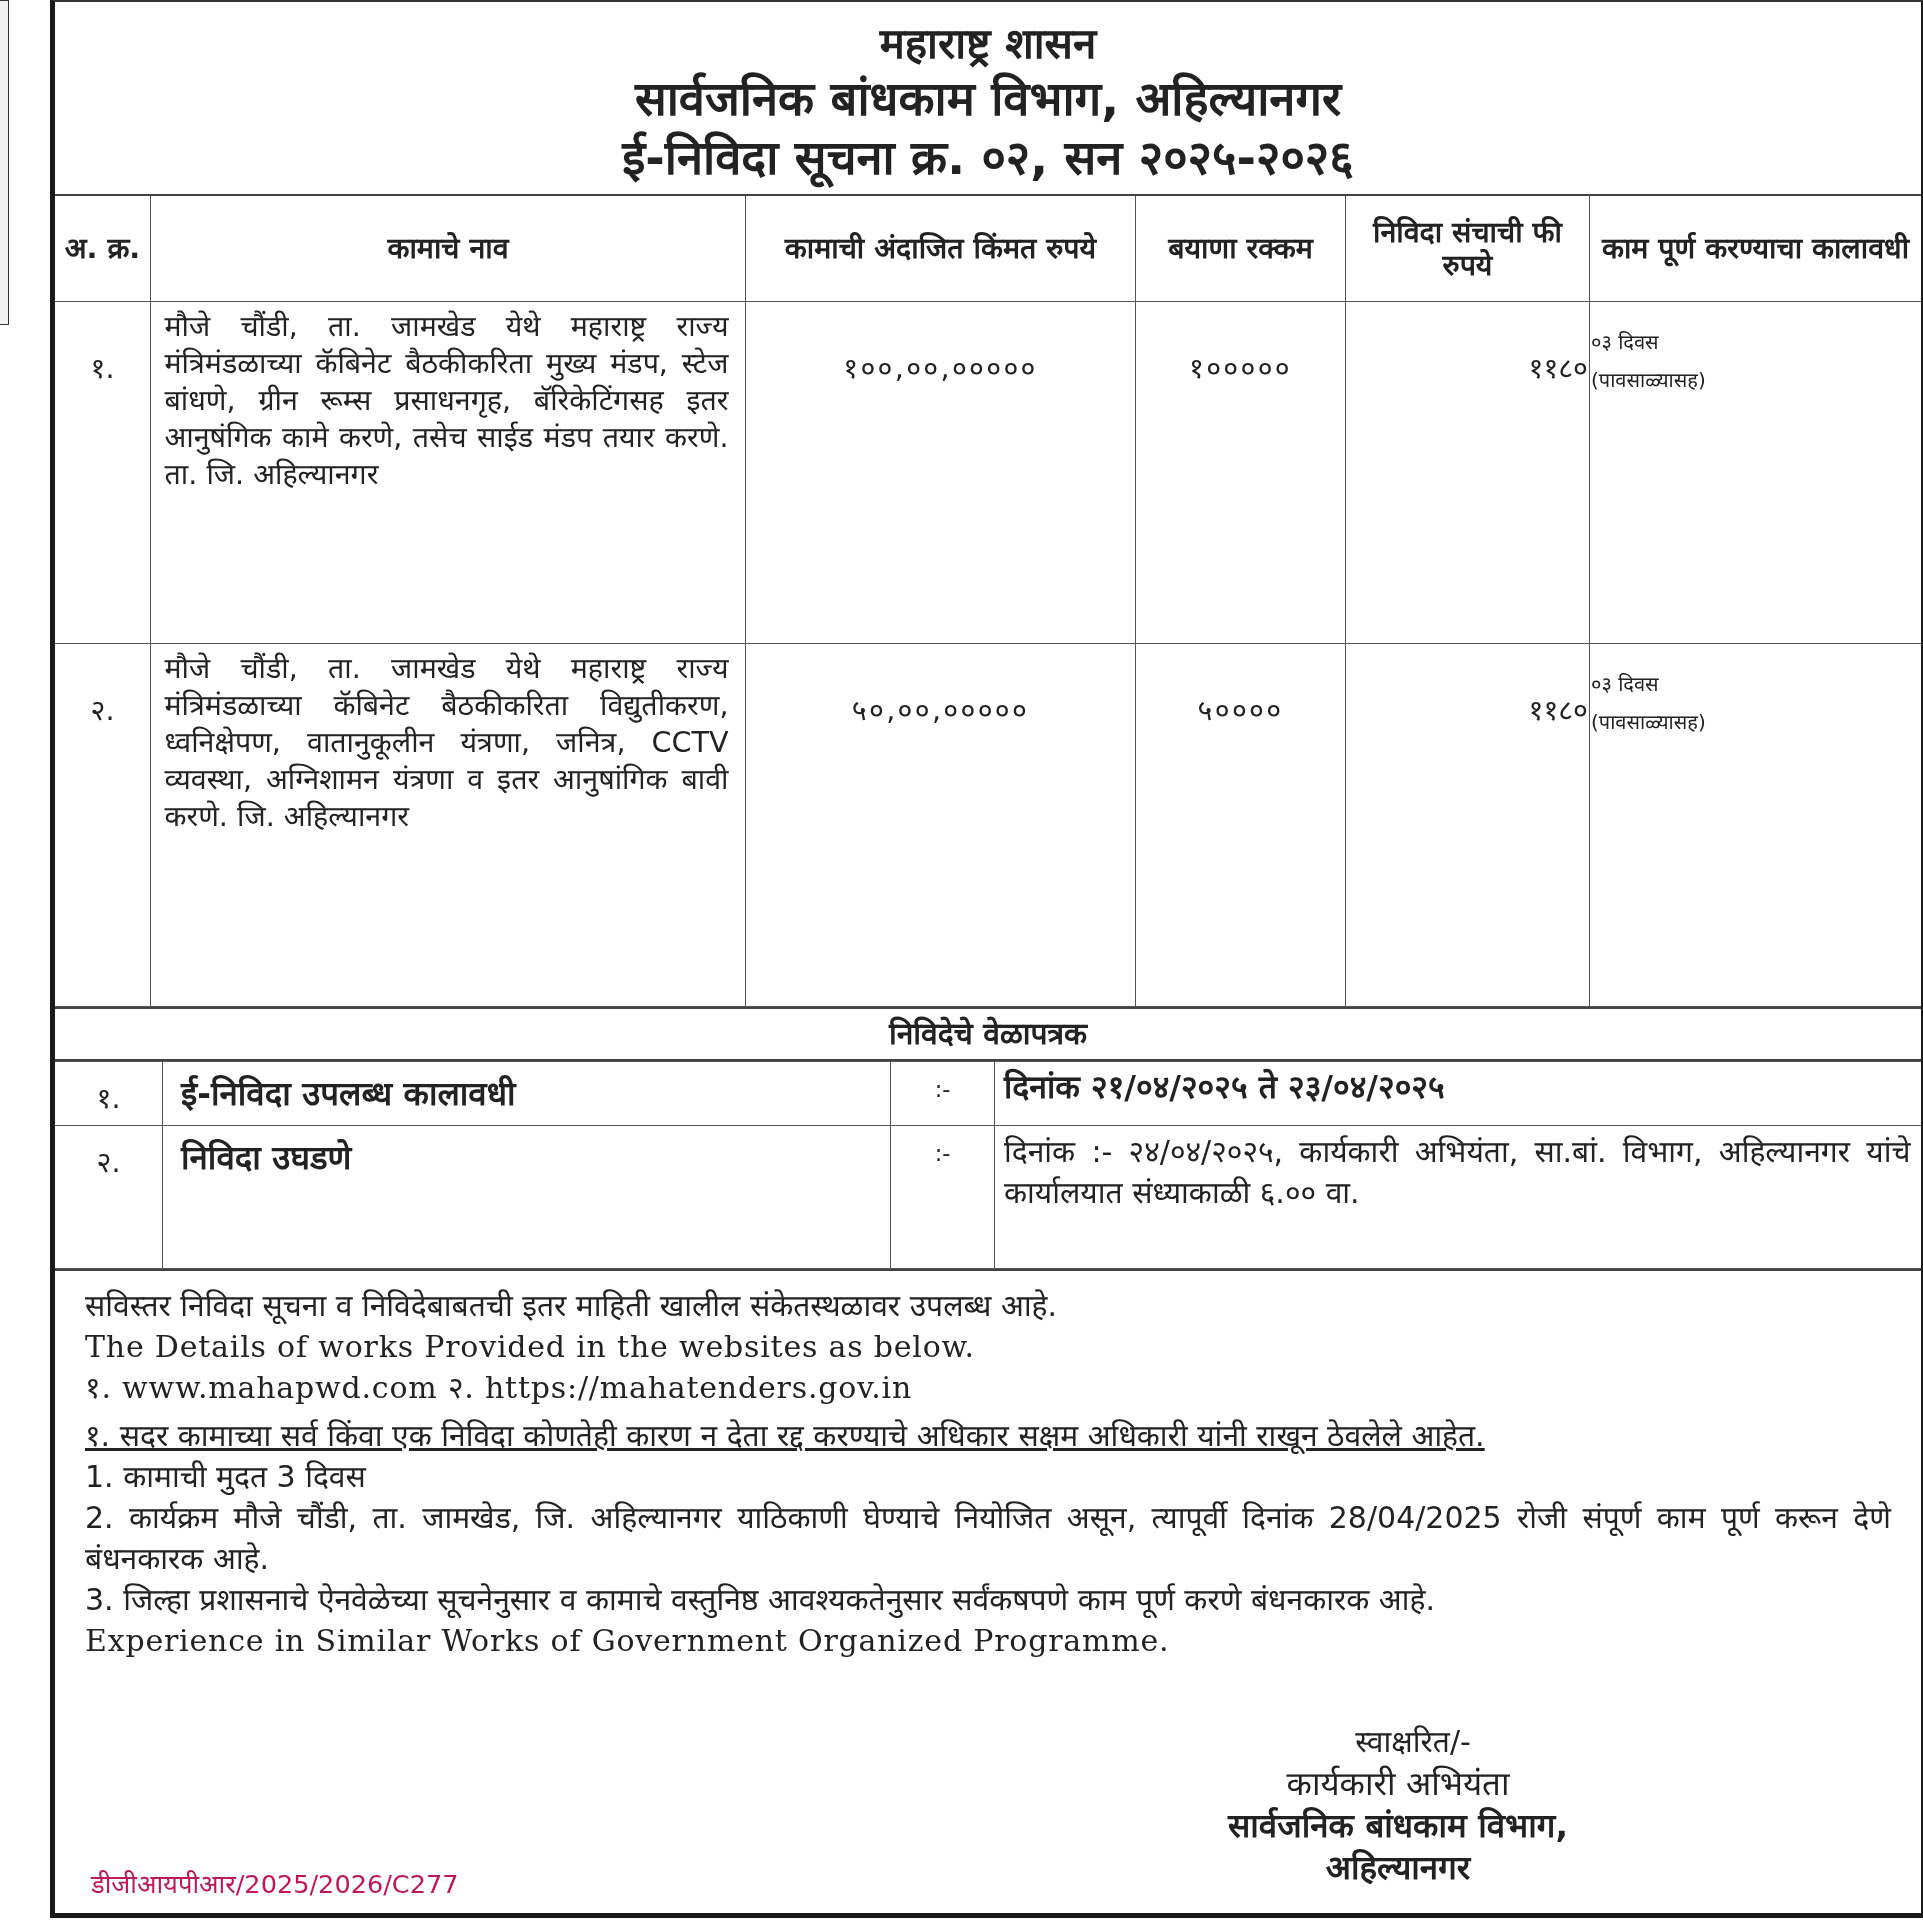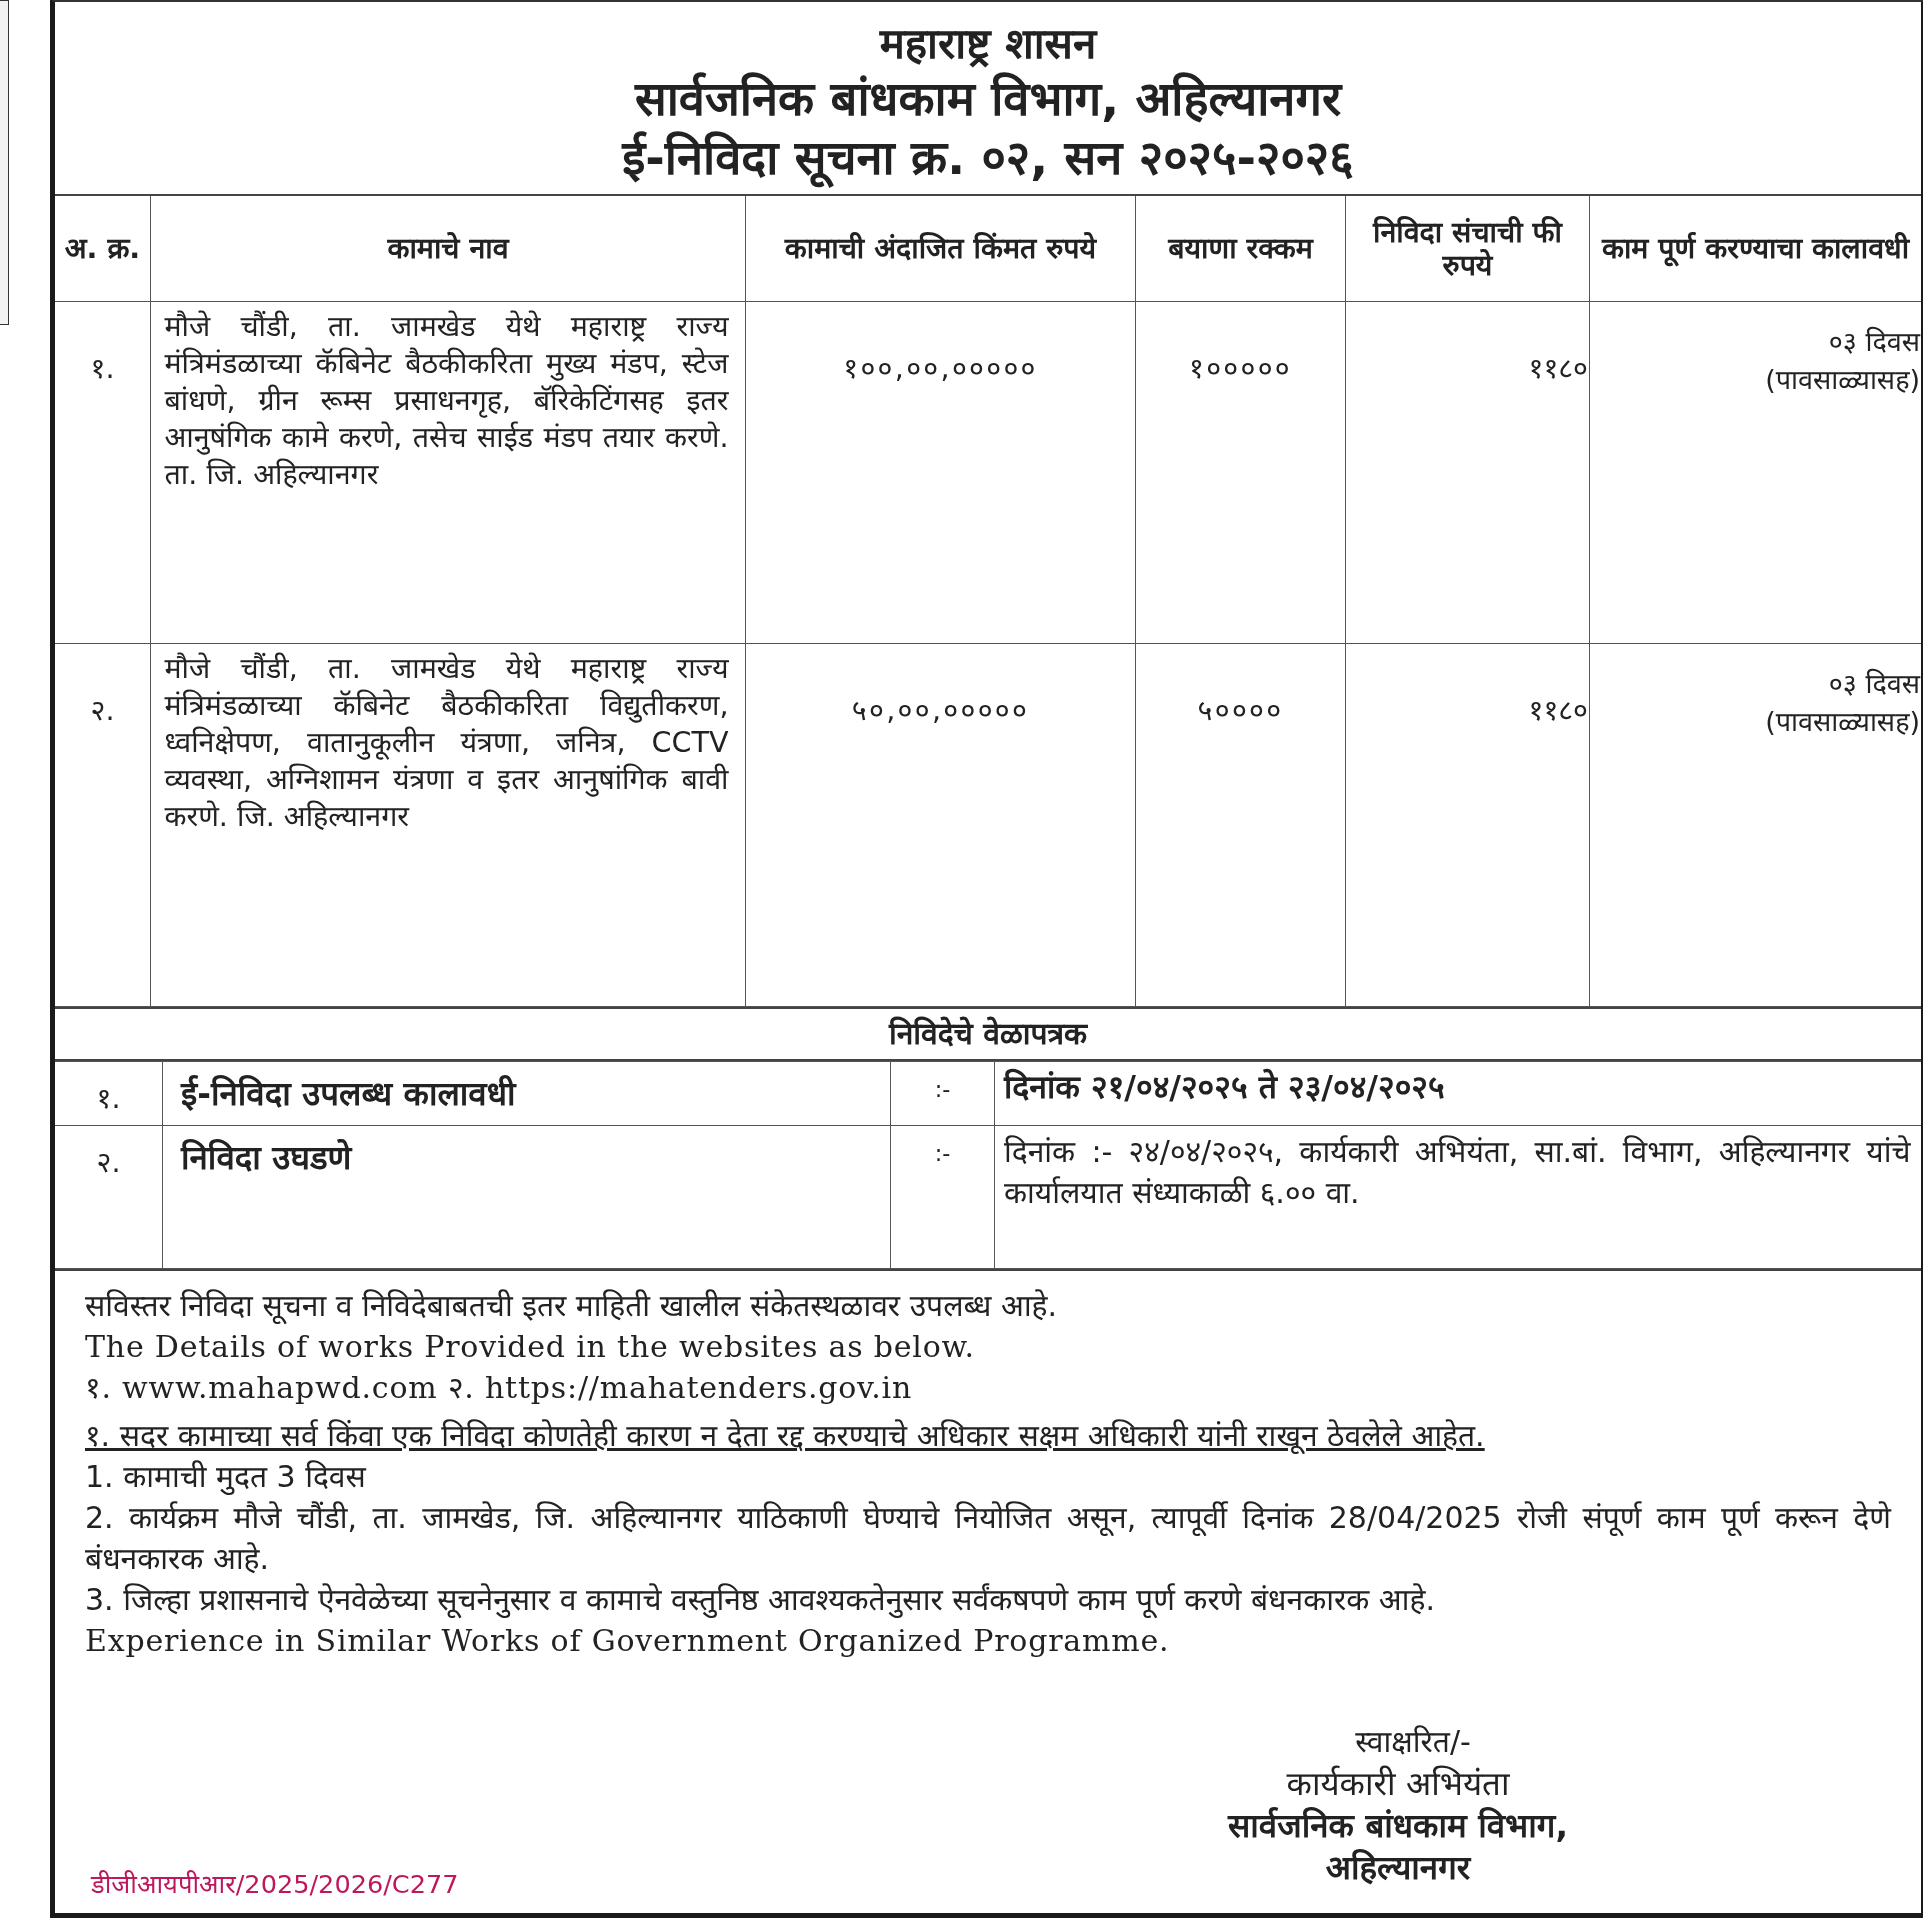--- a/index.html
+++ b/index.html
@@ -19,21 +19,21 @@
                    text-align: center; vertical-align: middle; height: 96px; }
   table.works tr:first-child th { border-top: none; }
   table.works td:first-child, table.works th:first-child { border-left: none; }
   table.works td:last-child, table.works th:last-child { border-right: none; }
   .c-sr { width: 89px; text-align: center; font-size: 28.6px; padding-top: 45px !important; }
   .c-name { width: 564px; font-size: 28.6px; line-height: 37px; padding: 6px 16.5px 6px 13.5px;
             text-align: justify; text-align-last: auto; }
   .c-cost { width: 383px; font-size: 28.6px; text-align: center; padding-top: 45px !important; letter-spacing: 2.3px; }
   .c-dep { width: 203px; font-size: 28.6px; text-align: center; padding-top: 45px !important; letter-spacing: 2.3px; }
   .c-fee { width: 237px; font-size: 28.6px; text-align: right; padding-top: 45px !important; }
-  .c-dur { font-size: 27px; text-align: right; padding-top: 21px !important; line-height: 38px; }
+  .c-dur { font-size: 20px; text-align: left; padding-top: 21px !important; line-height: 38px; }
   .row1 td { height: 295px; }
   .row2 td { height: 316px; }
   .sched-title { text-align: center; font-size: 30px; font-weight: bold; height: 50px; line-height: 50px;
                  border-top: 2.3px solid #444; border-bottom: 2.3px solid #444; }
   table.sched td { border: 1.5px solid #555; vertical-align: top; font-size: 33px; }
   table.sched td:first-child { border-left: none; }
   table.sched td:last-child { border-right: none; border-radius: 9px; }
   .s-sr { width: 105px; text-align: center; font-size: 28.6px !important; padding-top: 15px; }
   .s-lbl { width: 691px; font-weight: bold; padding: 7.5px 18px; }
   .s-col { width: 101px; text-align: center; font-size: 22.5px !important; padding-top: 13.5px; }

